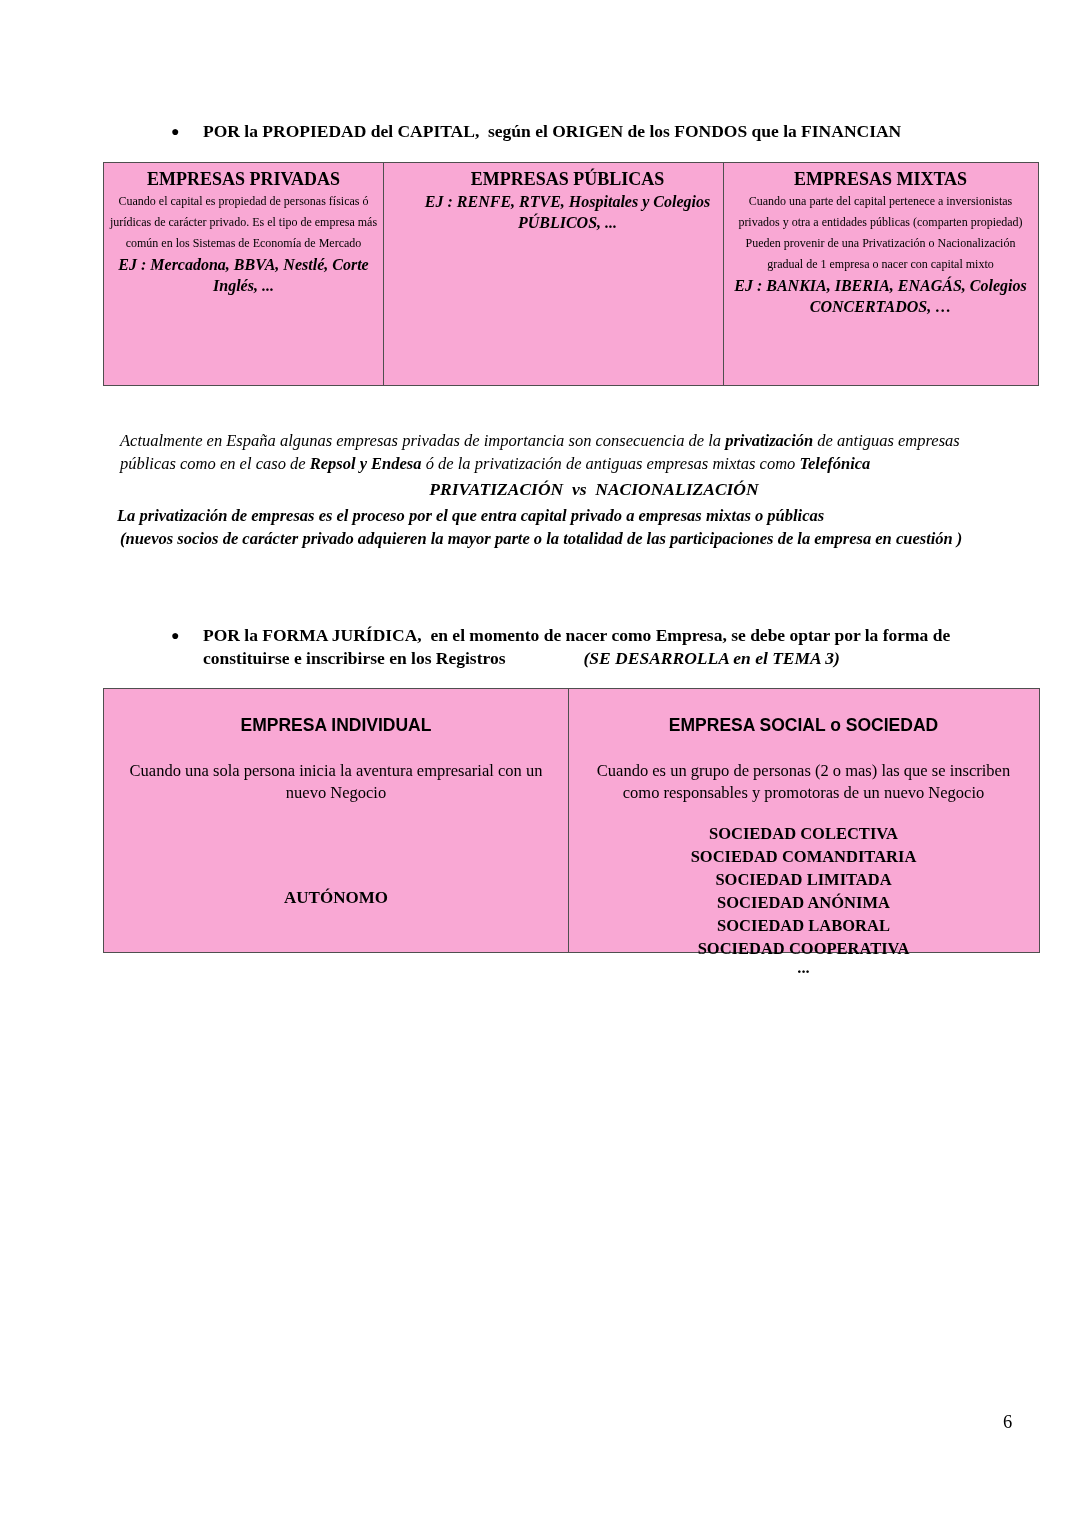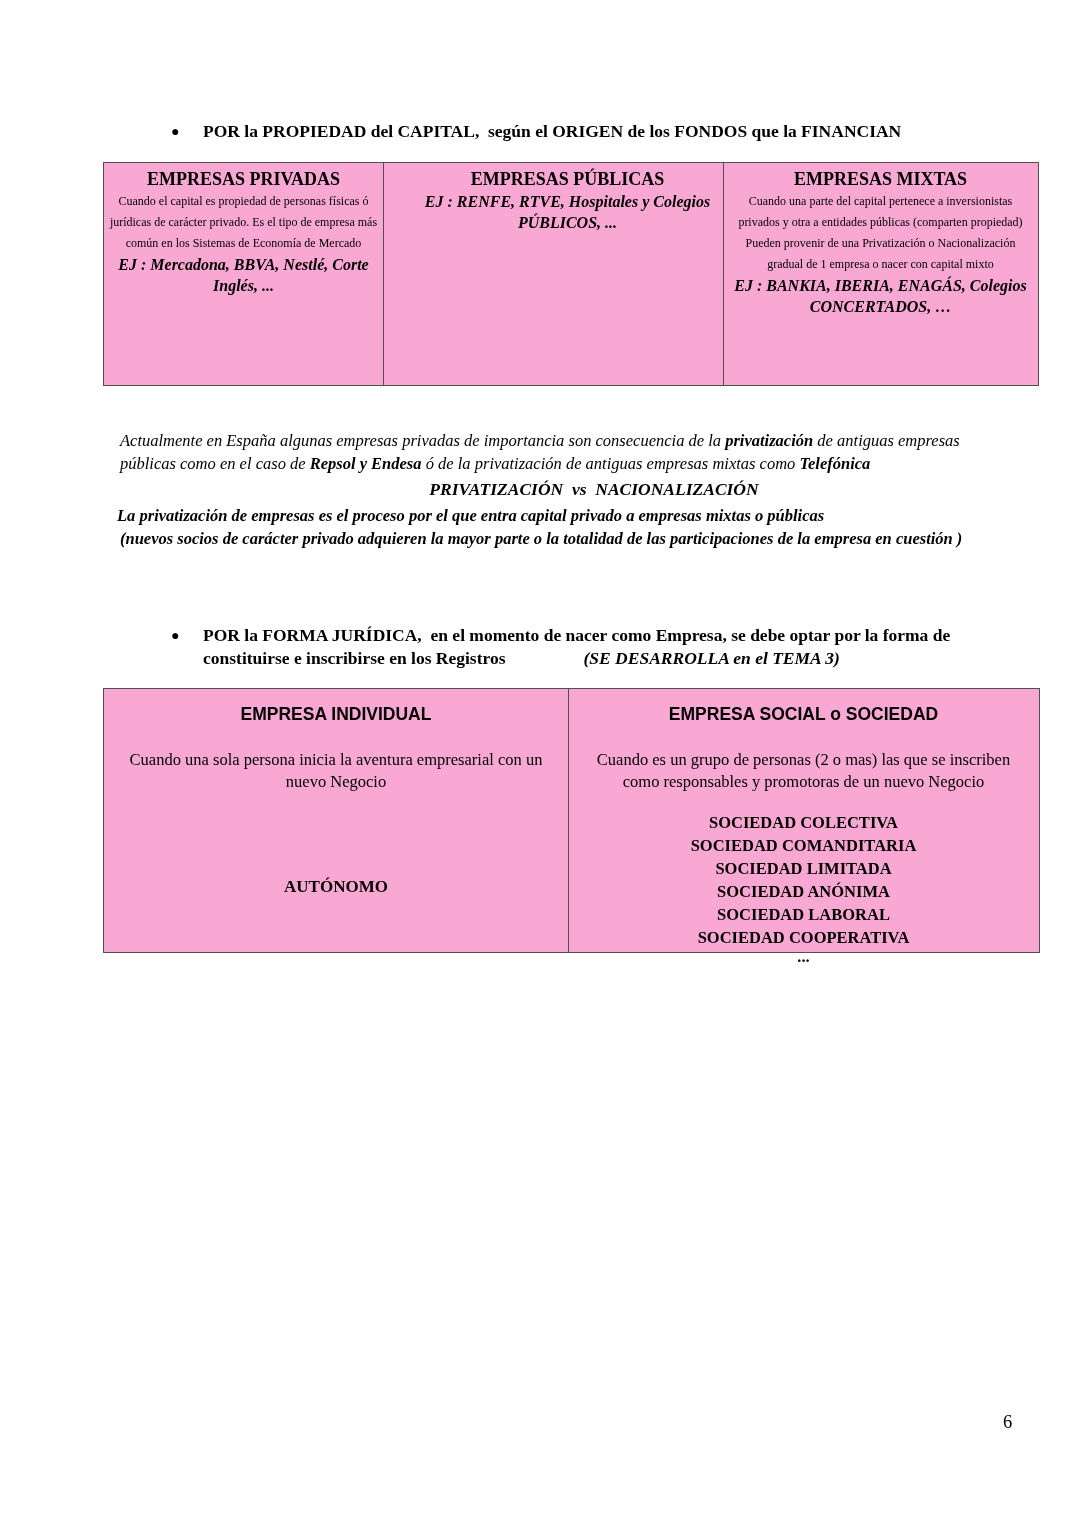--- a/index.html
+++ b/index.html
@@ -46,21 +46,21 @@
   }
   .defn, .defn-note { font-weight:700; font-style:italic; font-size:16.5px; line-height:23px; }
   .defn { margin-top:3px; margin-left:-3px; }
 
   
   .tbl-forma { top:688px; left:103px; width:937px; height:265px; }
   .forma-col { box-sizing:border-box; text-align:center; padding:6px 8px; }
   .forma-col + .forma-col { border-left:1.5px solid #4f4f4f; }
   .forma-col-1 { flex:0 0 464px; }
   .forma-col-2 { flex:0 0 470px; }
-  .forma-h { font-family:"Liberation Sans", sans-serif; font-weight:700; font-size:17.5px; line-height:22px; margin-top:8px; }
+  .forma-h { font-family:"Liberation Sans", sans-serif; font-weight:700; font-size:17.5px; line-height:22px; margin-top:19px; }
   .forma-b { font-size:16.5px; line-height:22px; margin-top:24px; }
   .autonomo { font-weight:700; font-size:17px; margin-top:84px; }
   .types { font-weight:700; font-size:16.5px; line-height:23px; margin-top:18px; }
   .types div { min-height:23px; }
   .more { font-weight:700; font-size:16.5px; line-height:15px; }
 
   .pagenum { position:absolute; top:1412px; left:1003px; font-size:18.5px; }
 </style>
 </head>
 <body>

